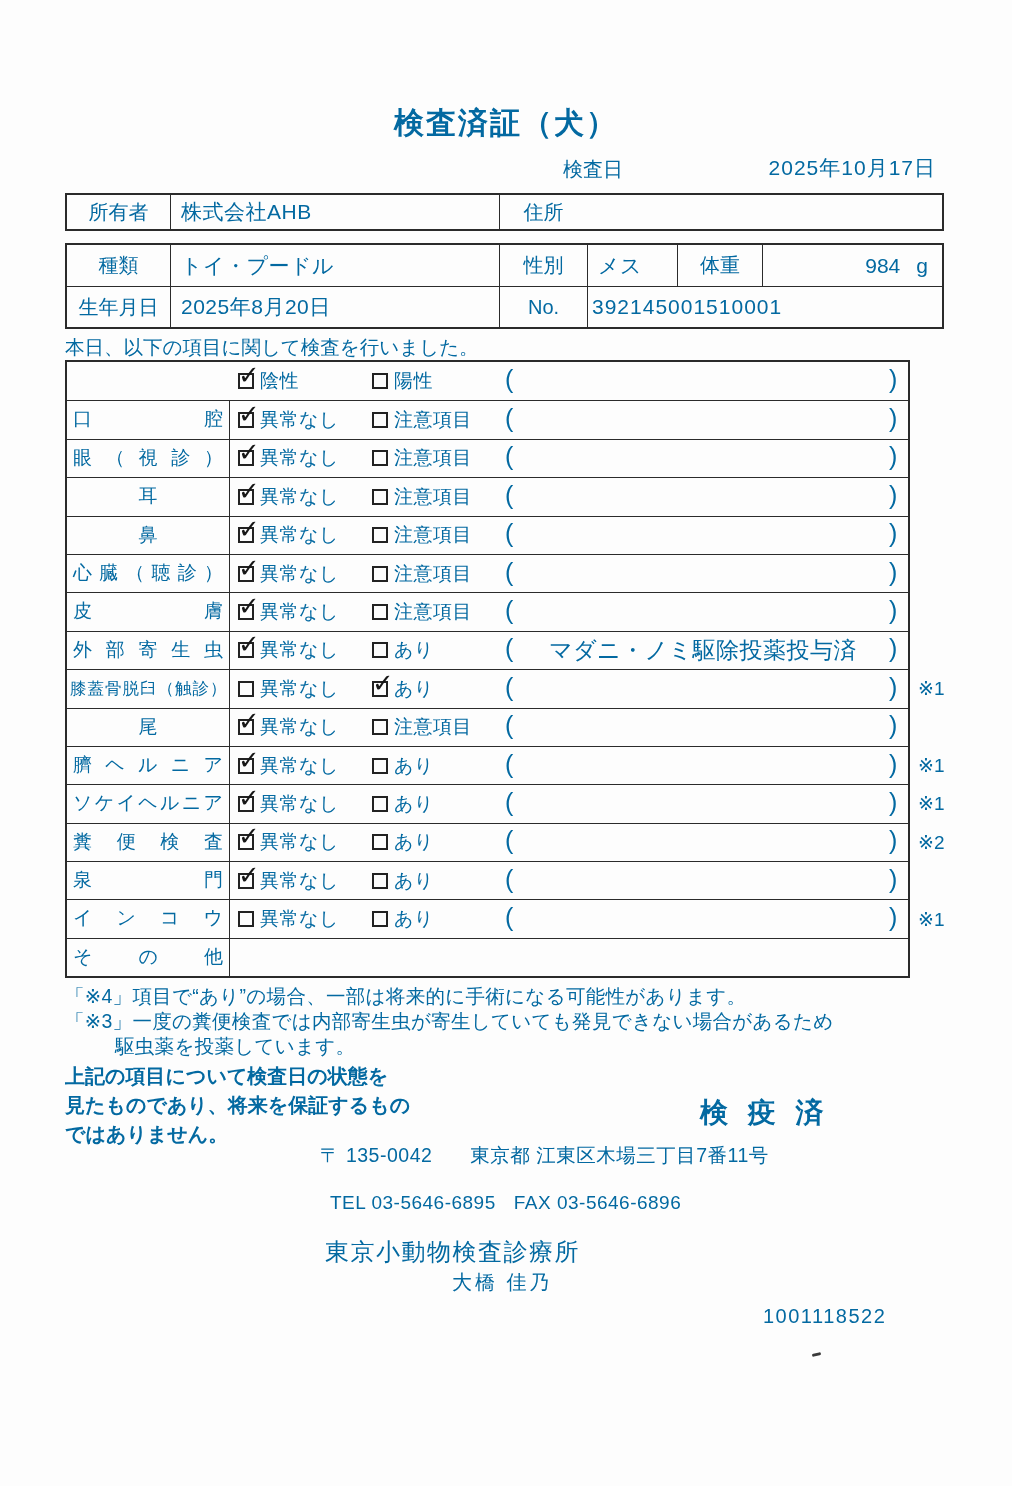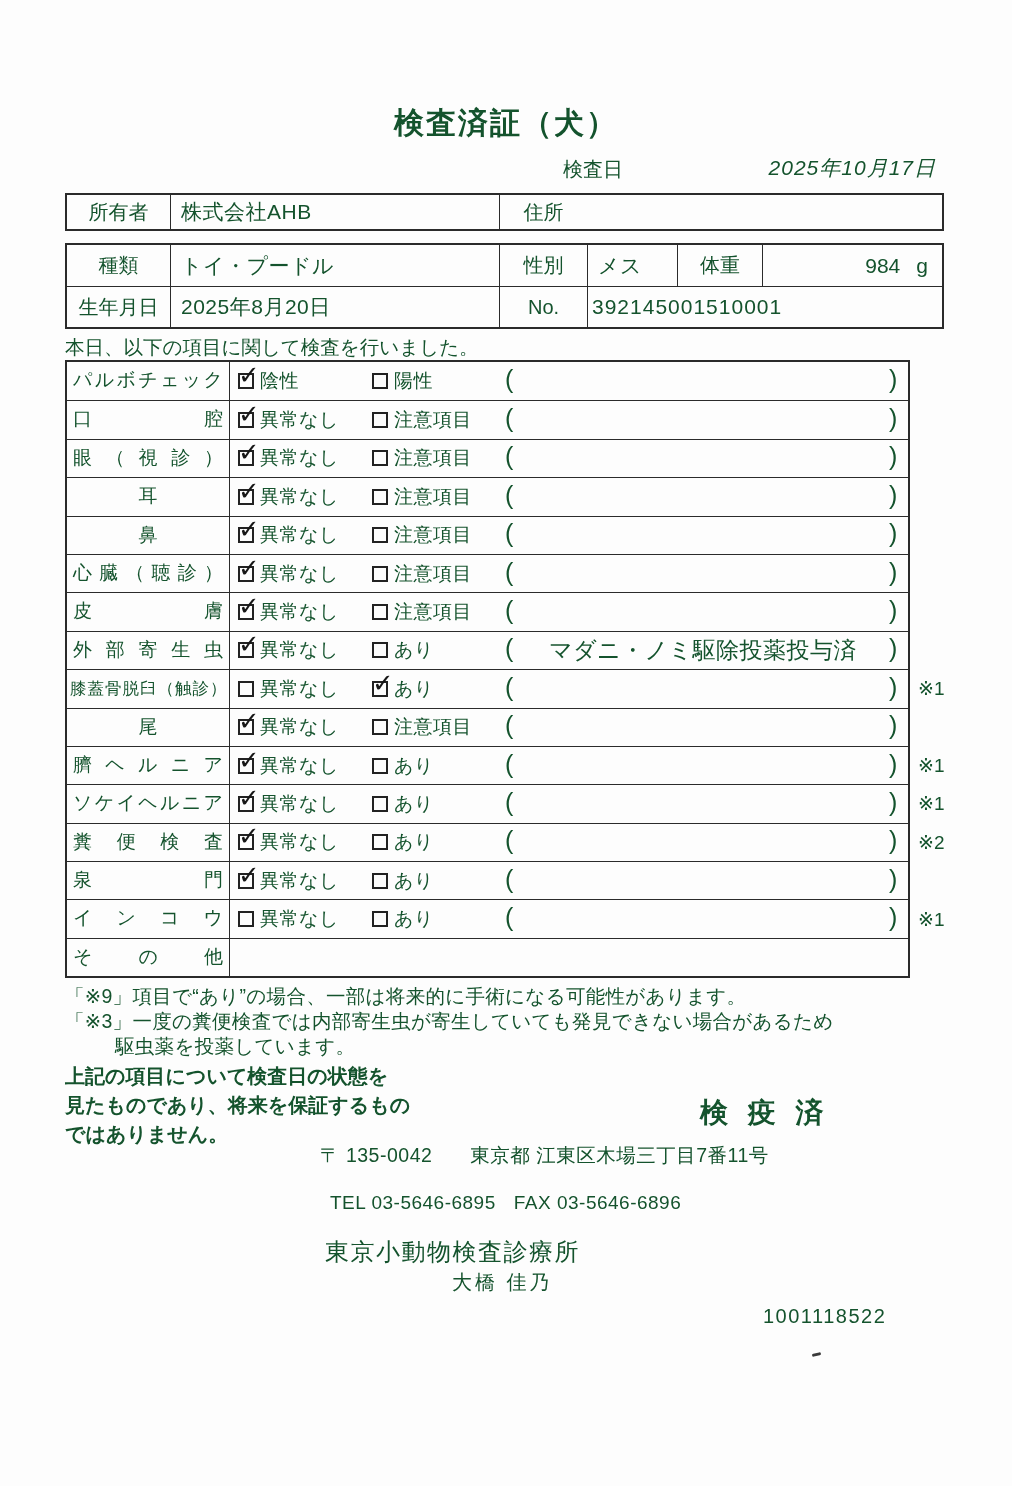--- a/index.html
+++ b/index.html
@@ -1,23 +1,23 @@
 <!DOCTYPE html>
 <html><head>
 <meta charset="utf-8">
 <style>
   html,body{margin:0;padding:0;background:#ffffff;}
   .page{position:relative;width:1012px;height:1486px;background:#fdfdfd;
-        font-family:"Liberation Sans","DejaVu Sans",sans-serif;color:#14532d;overflow:hidden;}
+        font-family:"Liberation Sans","DejaVu Sans",sans-serif;color:#0369a1;overflow:hidden;}
 
   .title{position:absolute;top:103px;left:0;width:100%;text-align:center;
          font-size:30px;font-weight:700;letter-spacing:2px;}
 
   .date-label{position:absolute;top:156px;left:563px;font-size:20px;}
-  .date-value{position:absolute;top:154px;left:640px;width:296px;text-align:right;font-size:21px;letter-spacing:1px;font-style:italic;}
+  .date-value{position:absolute;top:154px;left:640px;width:296px;text-align:right;font-size:21px;letter-spacing:1px;}
 
   
   .tbl{position:absolute;left:65px;border:2px solid #2b2b2b;box-sizing:content-box;display:grid;}
   .tableA{top:193px;width:875px;grid-template-columns:103px 329px 88px 355px;grid-auto-rows:34px;}
   .tableB{top:243px;width:875px;grid-template-columns:103px 329px 88px 90px 85px 180px;grid-auto-rows:41px;}
   .cell{border-left:1.5px solid #2b2b2b;display:flex;align-items:center;box-sizing:border-box;overflow:hidden;}
   .cell.first{border-left:none;text-align:right;}
   .cell.r2{border-top:1.5px solid #2b2b2b;}
   .lab{justify-content:center;font-size:20px;}
   .val{padding-left:10px;font-size:21px;letter-spacing:0.5px;}
@@ -90,21 +90,20 @@
     <div class="cell val r2">2025年8月20日</div>
     <div class="cell lab r2">No.</div>
     <div class="cell noval r2">392145001510001</div>
   </div>
 
   <div class="intro">本日、以下の項目に関して検査を行いました。</div>
 
   <div class="itable">
 
     <div class="irow rfirst">
-      <div class="ilabel j">パルボチェック</div>
       <div class="opt o1">
           <span class="cb checked"></span>
           <span class="olab">陰性</span>
         </div>
       <div class="opt o2">
           <span class="cb"></span>
           <span class="olab">陽性</span>
         </div>
       <span class="popen">(</span>
       <span class="ptext"></span>
@@ -335,21 +334,21 @@
       <span class="pclose">)</span>
       <span class="rnote">※1</span>
     </div>
 
     <div class="irow">
       <div class="ilabel j">その他</div>
     </div>
 
   </div>
 
-  <div class="noteline n1">「※9」項目で“あり”の場合、一部は将来的に手術になる可能性があります。</div>
+  <div class="noteline n1">「※4」項目で“あり”の場合、一部は将来的に手術になる可能性があります。</div>
   <div class="noteline n2">「※3」一度の糞便検査では内部寄生虫が寄生していても発見できない場合があるため</div>
   <div class="noteline n3">駆虫薬を投薬しています。</div>
 
   <div class="disclaimer">
     <div>上記の項目について検査日の状態を</div>
     <div>見たものであり、将来を保証するもの</div>
     <div>ではありません。</div>
   </div>
 
   <div class="stamp">検 疫 済</div>

